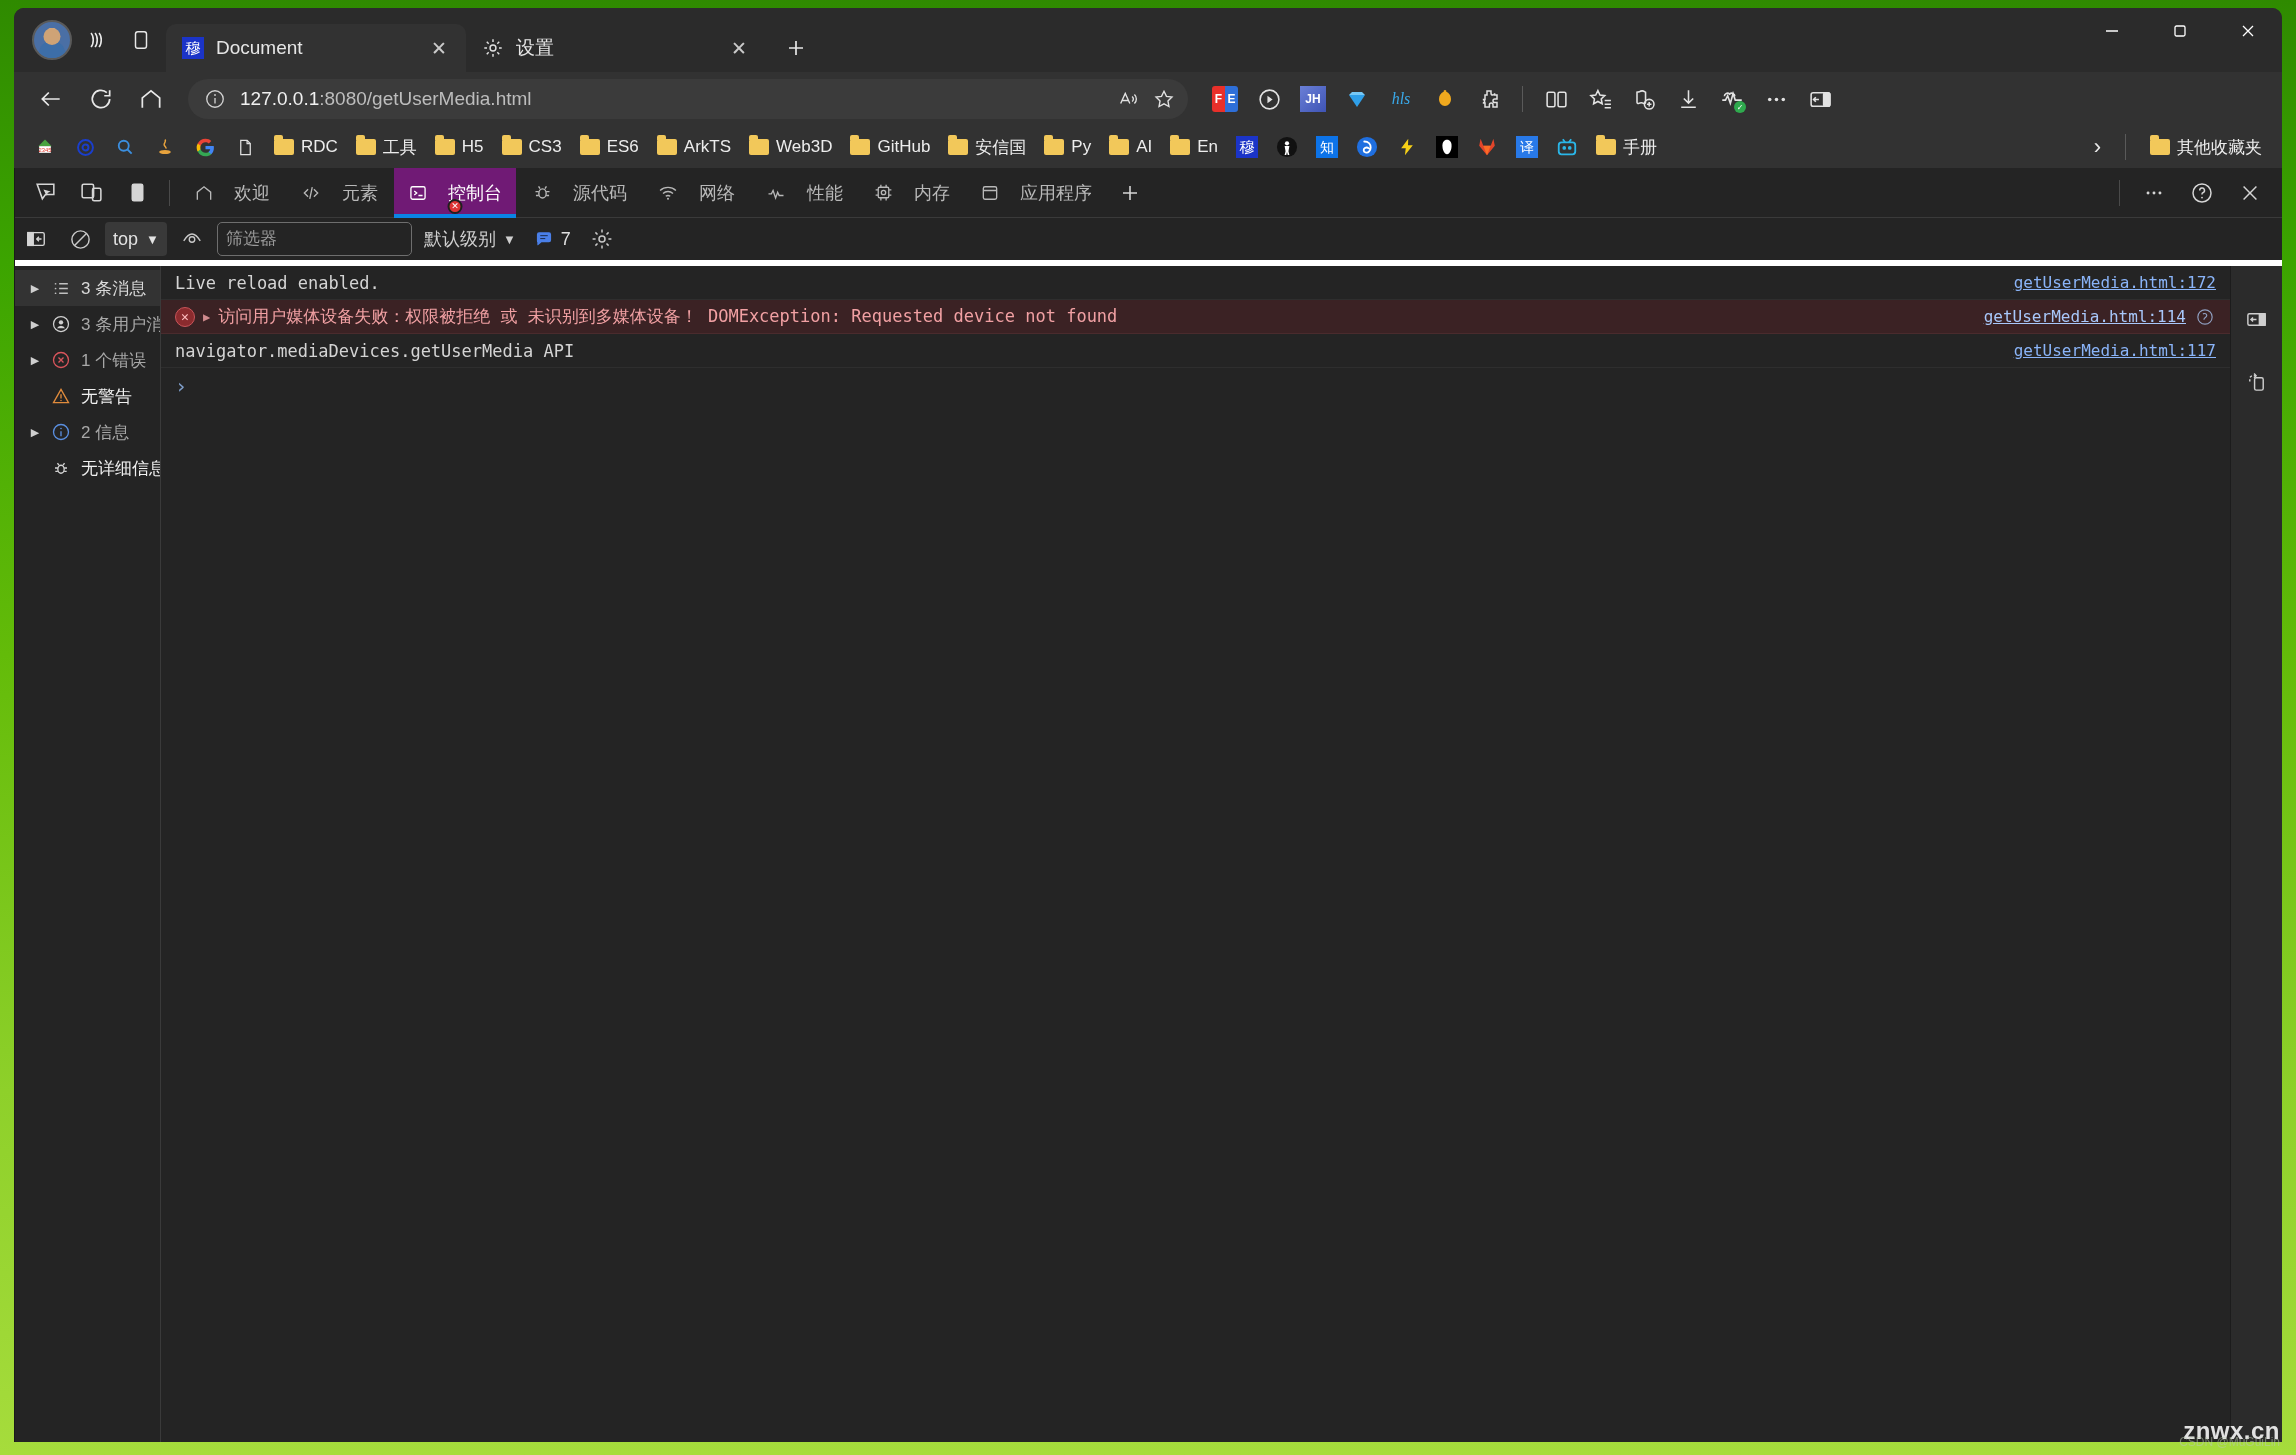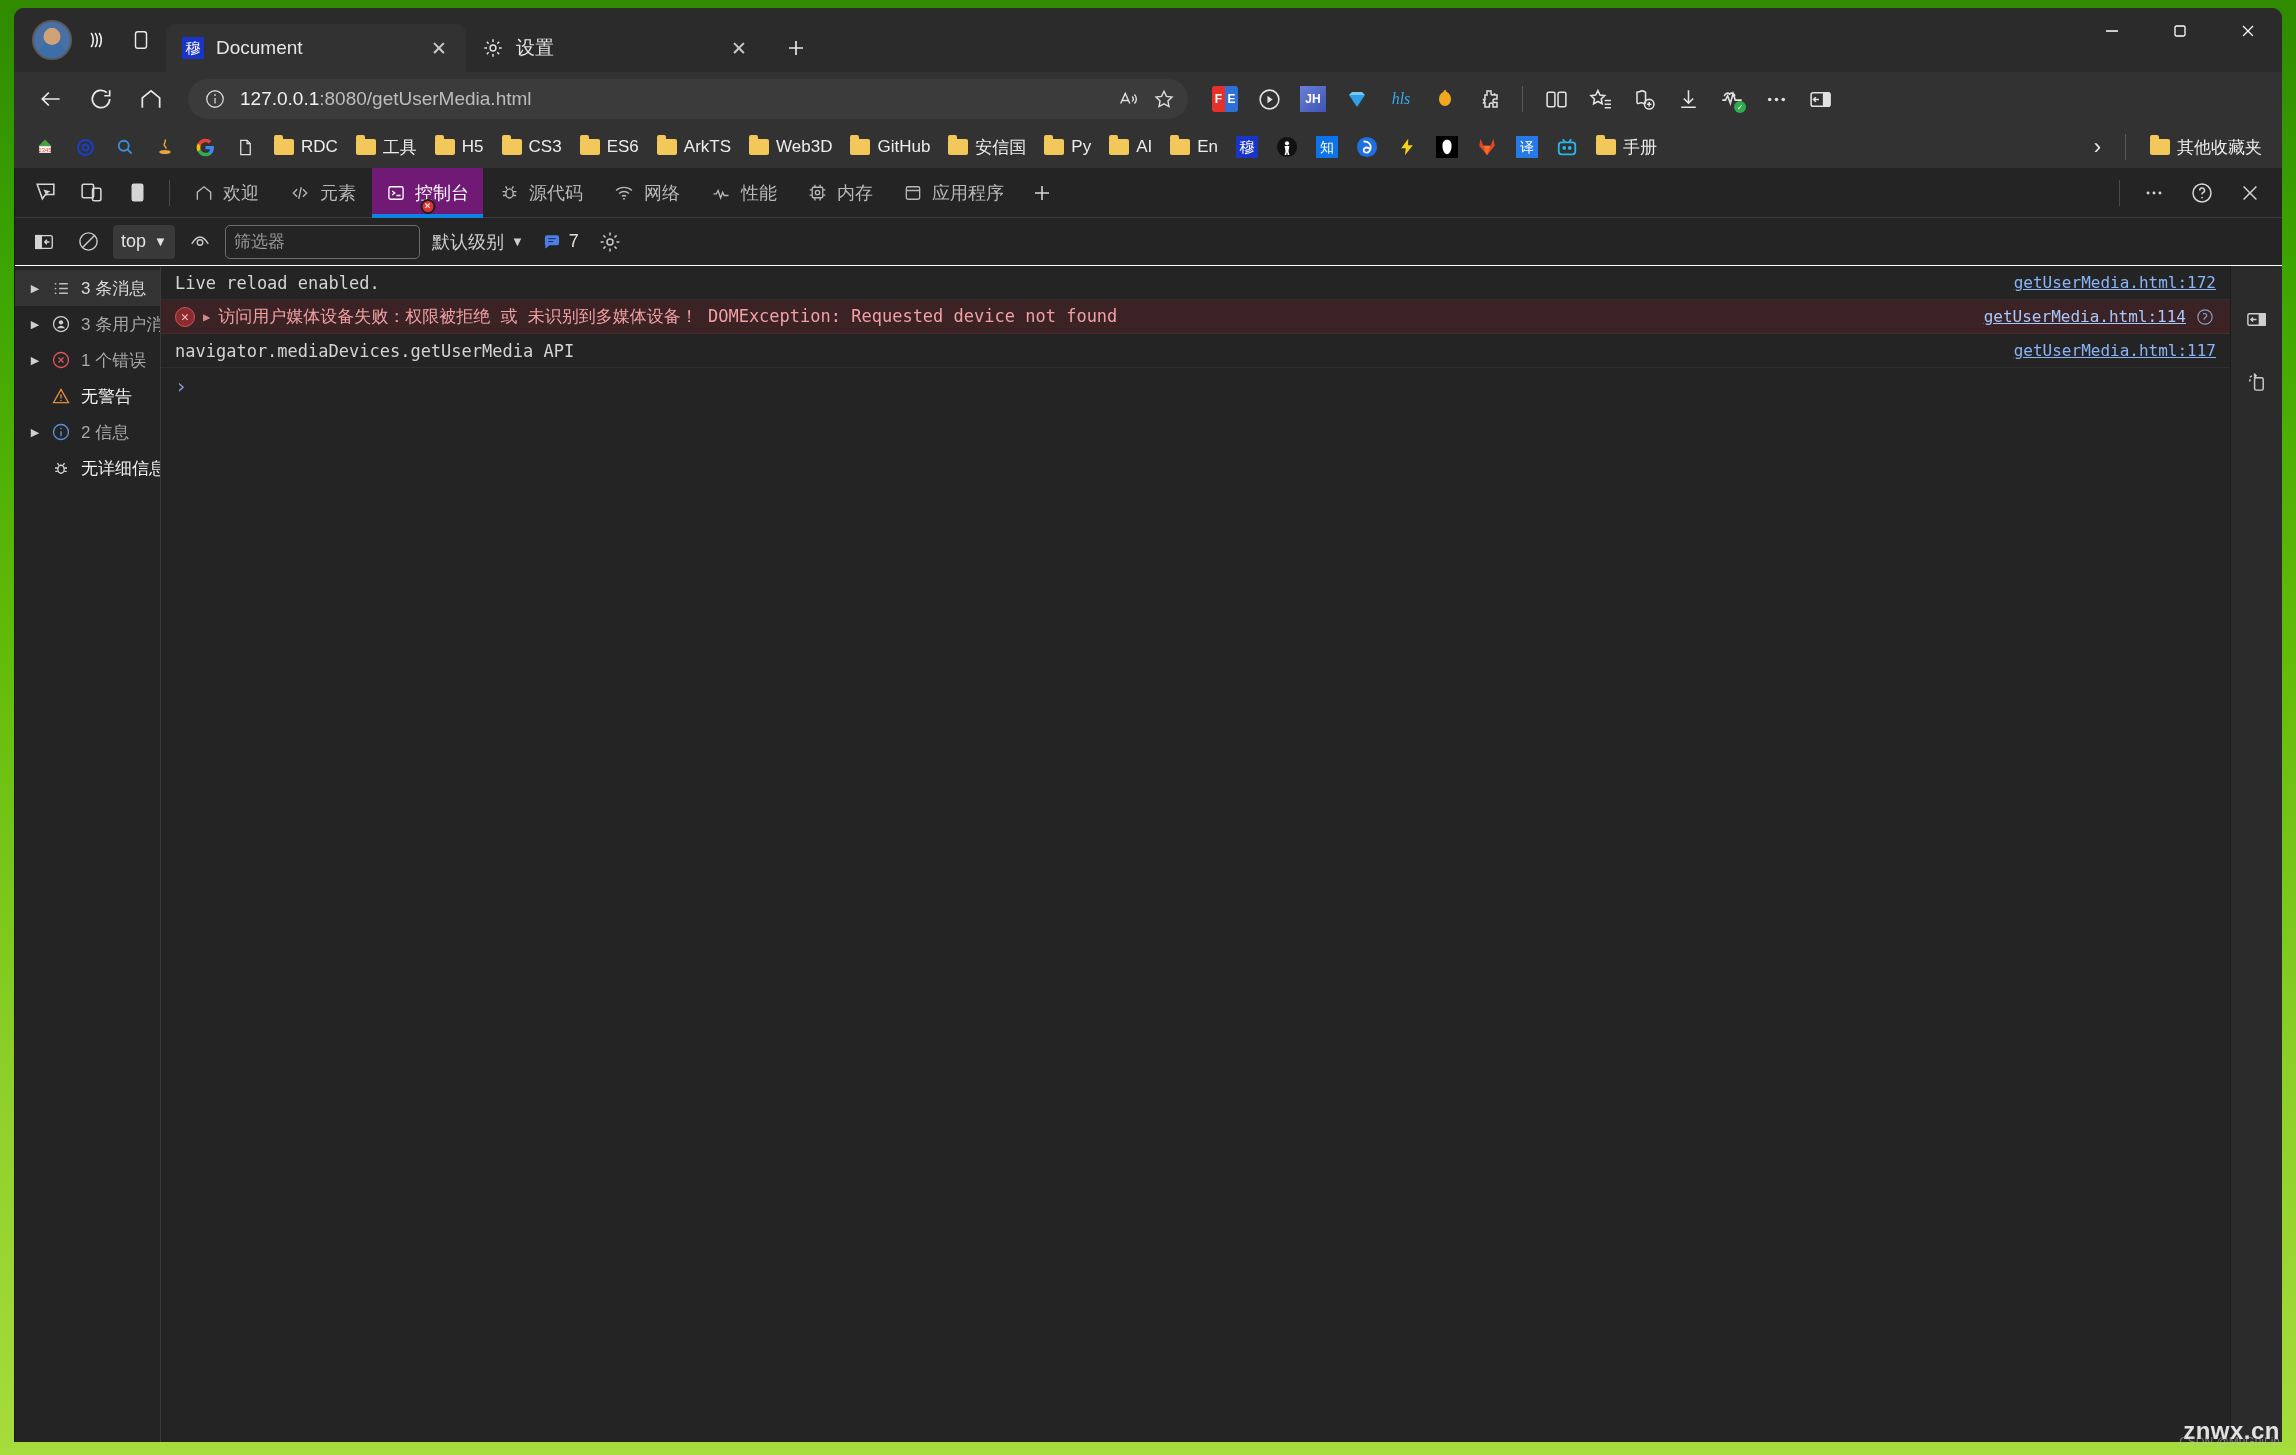--- a/index.html
+++ b/index.html
@@ -117,36 +117,36 @@
     border-left:1px solid #1a1a1a;
   }
   
   #dt-tabbar{
     height:50px;min-height:50px;display:flex;align-items:center;background:#242424;
     border-bottom:1px solid #3a3a3a; padding-left:8px; gap:2px;
   }
   .dtbtn{width:44px;height:40px;display:flex;align-items:center;justify-content:center;border-radius:4px;cursor:pointer;}
   .dt-sep{width:1px;height:26px;background:#4a4a4a;margin:0 8px;}
   .dt-tab{
-    height:50px;display:flex;align-items:center;gap:9px;padding:0 14px;color:#b8b8b8;font-size:18px;
+    height:50px;display:flex;align-items:center;gap:20px;padding:0 14px;color:#b8b8b8;font-size:18px;
     cursor:pointer;position:relative;white-space:nowrap;
   }
   .dt-tab.active{background:#701a75;color:#fff;}
   .dt-tab.active::after{content:"";position:absolute;left:0;right:0;bottom:0;height:4px;background:#0b84e4;}
   .dt-tab .errdot{
     position:absolute;left:50%;transform:translateX(-50%);bottom:4px;width:15px;height:15px;border-radius:50%;
     background:#d33; border:2px solid #1f1f1f; display:flex;align-items:center;justify-content:center;
     color:#fff;font-size:9px;line-height:1;
   }
   #dt-tabbar-right{margin-left:auto;display:flex;align-items:center;gap:4px;padding-right:10px;}
 
   
   #console-toolbar{
     height:48px;min-height:48px;display:flex;align-items:center;gap:6px;
-    background:#242424;border-bottom:1px solid #ffffff;padding:0 10px;
+    background:#242424;border-bottom:6px solid #ffffff;padding:0 2px;
   }
   .ctbtn{width:38px;height:34px;display:flex;align-items:center;justify-content:center;border-radius:4px;cursor:pointer;}
   #ctx-select{
     height:34px;display:flex;align-items:center;gap:8px;padding:0 8px;border-radius:4px;
     background:#393939;color:#e3e3e3;font-size:18px;cursor:pointer;
   }
   #filter-input{
     width:195px;height:34px;background:#242424;border:1px solid #6e6e6e;border-radius:5px;
     color:#e0e0e0;font-size:17px;padding:0 8px;font-family:"Liberation Sans",sans-serif;
   }

